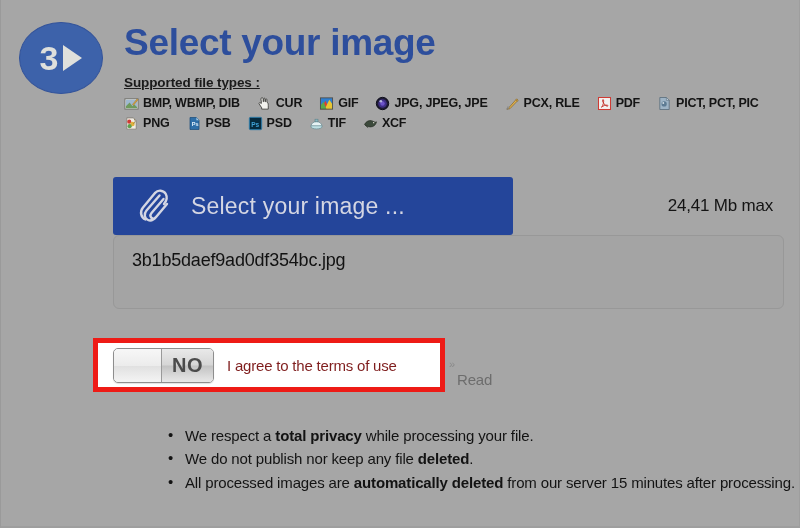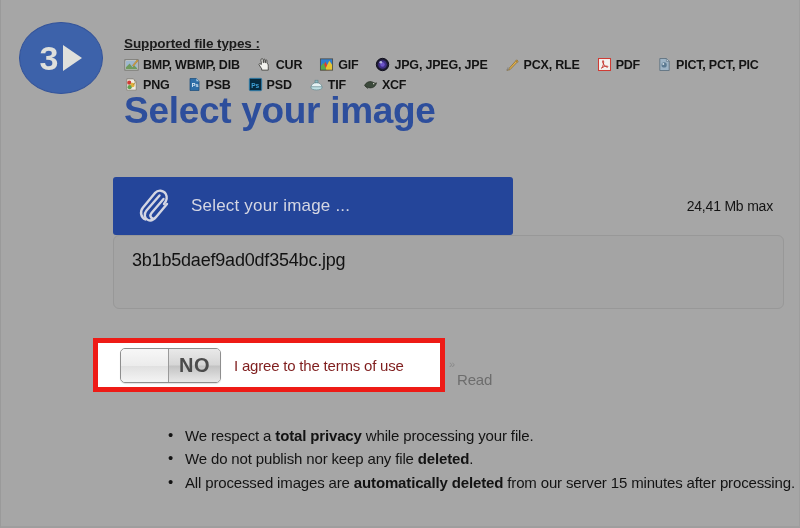--- a/index.html
+++ b/index.html
@@ -125,27 +125,27 @@
     border-radius: 3px;
     display: flex;
     align-items: center;
     gap: 18px;
     padding-left: 22px;
     box-sizing: border-box;
     cursor: pointer;
   }
   #select-button-label {
     color: #d4d6e3;
-    font-size: 17px;
+    font-size: 23px;
     letter-spacing: 0.2px;
   }
   #max-size {
     margin-left: auto;
     margin-right: 12px;
-    font-size: 14px;
+    font-size: 17px;
     color: #141414;
     letter-spacing: -0.2px;
   }
 
   
   #file-box {
     position: absolute;
     left: 112px;
     top: 235px;
     width: 671px;
@@ -174,21 +174,21 @@
     background: #ffffff;
   }
   #agree-inner {
     position: absolute;
     left: 0;
     top: 0;
     width: 100%;
     height: 100%;
     display: flex;
     align-items: center;
-    padding-left: 22px;
+    padding-left: 15px;
     box-sizing: border-box;
   }
   #toggle-switch {
     width: 99px;
     height: 33px;
     border: 1px solid #8e8e8e;
     border-radius: 5px;
     background: linear-gradient(to bottom, #fbfbfb 0%, #e2e2e2 48%, #c9c9c9 52%, #efefef 100%);
     display: flex;
     align-items: stretch;
@@ -269,20 +269,22 @@
 <body>
 
 <div id="page">
 
   <div id="header">
     <div class="step-badge">
       <span class="step-num">3</span>
       <span class="step-arrow"></span>
     </div>
     <div class="head-right">
+      <div id="page-title">Select your image</div>
+
       <div id="supported-wrap">
         <span id="supported-label">Supported file types :</span>
 
         <div class="ft-row">
           <span class="ft-item">
             <svg class="ico" viewBox="0 0 16 16">
               <rect x="1" y="3" width="14" height="11" fill="#e9e9e3" stroke="#6d6d68"></rect>
               <rect x="2" y="4" width="12" height="9" fill="#9fb8cf"></rect>
               <path d="M2 11 L6 7 L9 11 L11 9 L14 12 L14 13 L2 13 Z" fill="#6f9a5e"></path>
               <path d="M9 9 L14 3 L15 4 L10 10 Z" fill="#d9a23c" stroke="#8a6420" stroke-width=".4"></path>
@@ -387,22 +389,20 @@
           <span class="ft-item">
             <svg class="ico" viewBox="0 0 16 16">
               <path d="M1.6 9 C3.2 6 6 4.4 9 5 C11.4 5.5 13 7.4 14.4 6.2 C13.8 9.4 11.4 11.6 8.2 11.6 C5.4 11.6 3 10.6 1.6 9 Z" fill="#3c4a3c" stroke="#22291f" stroke-width=".7"></path>
               <circle cx="11.4" cy="7.1" r=".7" fill="#eae8dd"></circle>
               <path d="M2.2 9.6 L5.4 12.4" stroke="#2e372c" stroke-width=".9"></path>
             </svg>
             <span class="ft-label">XCF</span>
           </span>
         </div>
       </div>
-
-      <div id="page-title">Select your image</div>
     </div>
   </div>
 
   <div id="select-row">
     <div id="select-button">
       <svg width="38" height="40" viewBox="0 0 38 40">
         <g fill="none" stroke="#d4d6e3" stroke-width="2.4" stroke-linecap="round">
           <path d="M24.5 9.5 L11.5 24.5 C8.5 28 9.5 32.5 13 34 C16.5 35.5 19.5 33 21.5 30.5 L32 18"></path>
           <path d="M20 7 L8 21.5 C4.5 25.8 6 31.5 10.5 33.5"></path>
           <path d="M28.5 13 L16.5 27 C14.5 29.4 15.5 32 17.8 32.4"></path>

